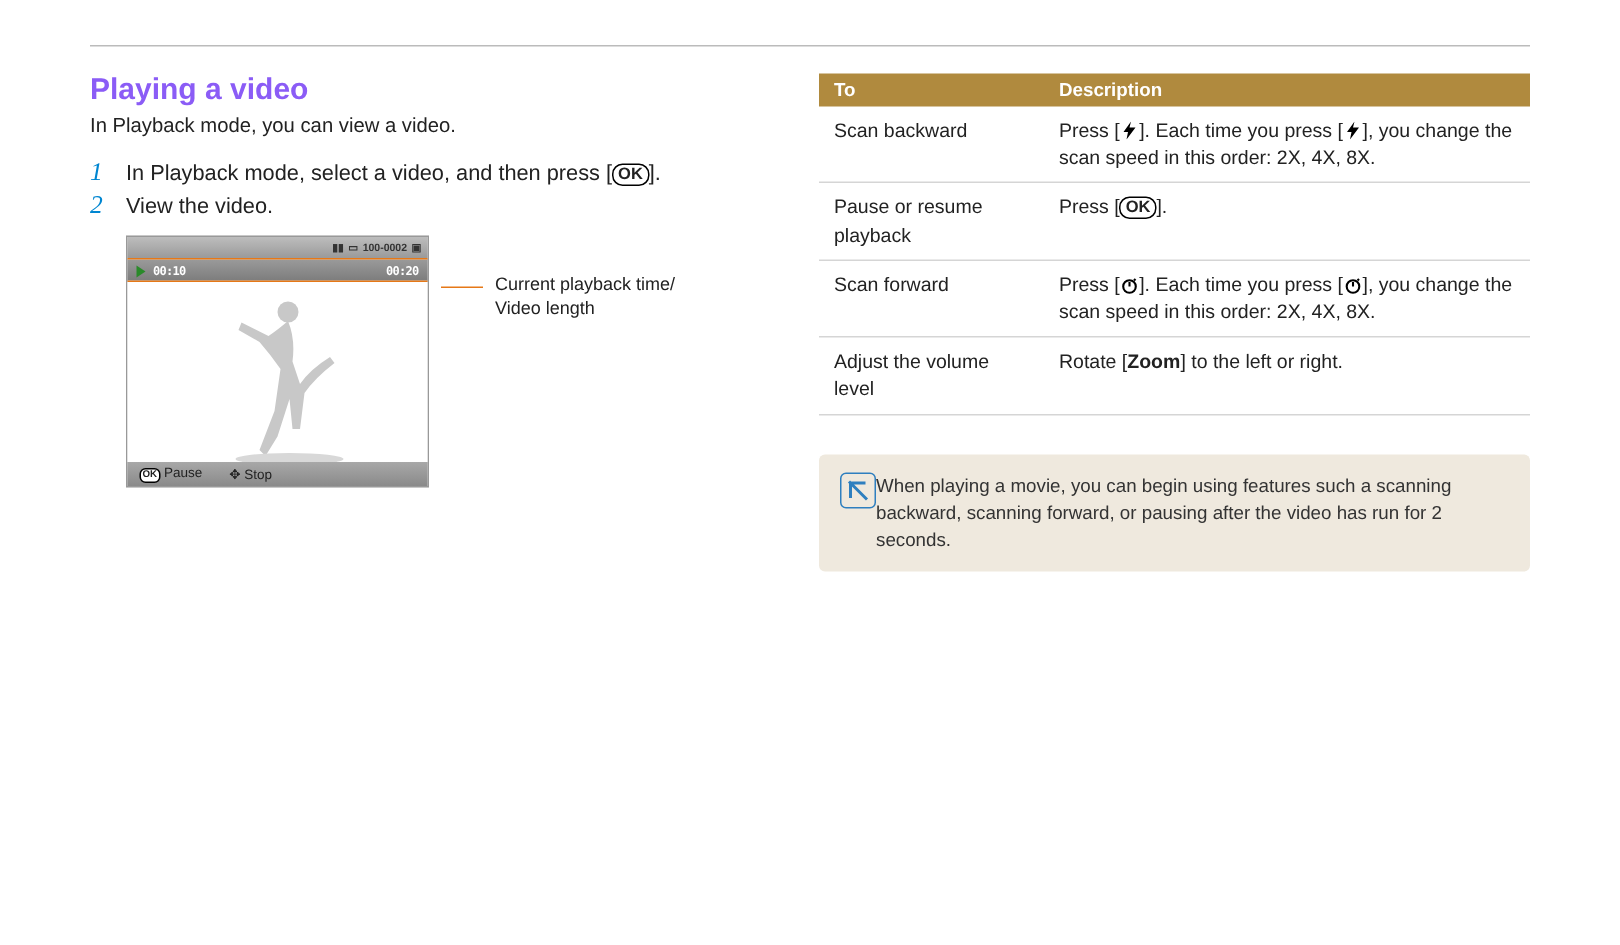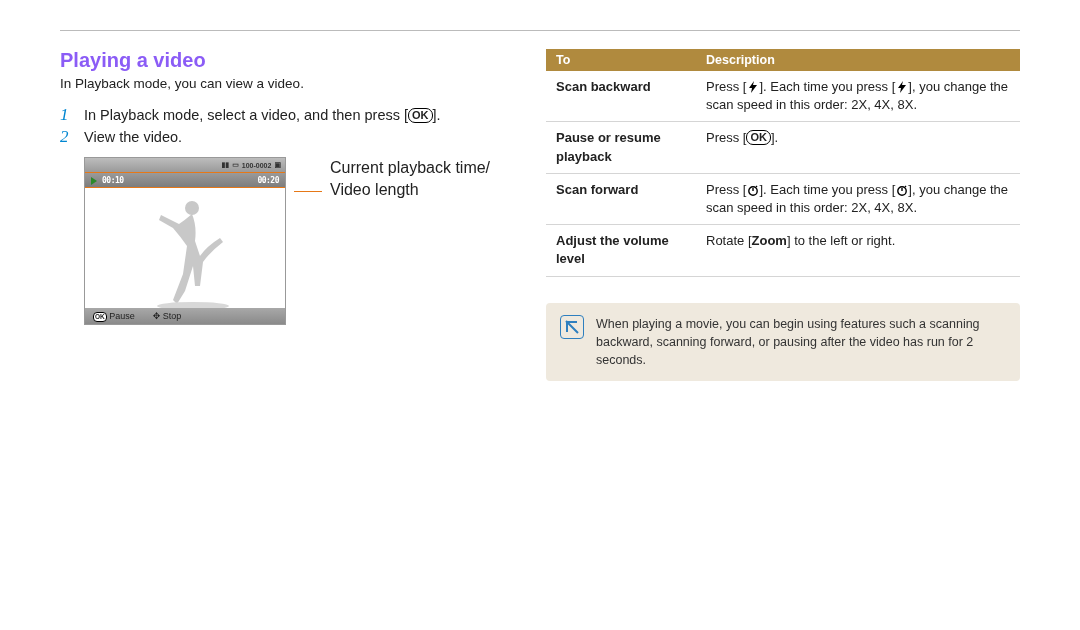--- a/index.html
+++ b/index.html
@@ -23,29 +23,29 @@
   .shot-topbar{height:14px;background:linear-gradient(#bdbdbd,#9a9a9a);display:flex;align-items:center;justify-content:flex-end;padding:0 4px;gap:3px}
   .shot-topbar span{font-size:7px;color:#333;font-weight:bold}
   .shot-timebar{height:14px;background:linear-gradient(#9a9a9a,#7d7d7d);border:1px solid #e67817;border-width:1px 0;display:flex;align-items:center;justify-content:space-between;padding:0 6px}
   .shot-timebar .t{font-size:8px;color:#fff;font-weight:bold;font-family:monospace;letter-spacing:-0.5px}
   .shot-timebar .play{width:0;height:0;border-left:6px solid #2a8a2a;border-top:4px solid transparent;border-bottom:4px solid transparent}
   .shot-body{height:120px;background:#fff;position:relative;overflow:hidden}
   .dancer{position:absolute;left:60px;top:8px;fill:#c8c8c8}
   .shot-bottombar{height:16px;background:linear-gradient(#a8a8a8,#8a8a8a);display:flex;align-items:center;gap:18px;padding:0 8px;font-size:9px;color:#222}
   .mini-ok{font-size:6.5px;font-weight:800;border:1px solid #000;border-radius:4px;padding:0 1px;line-height:8px;display:inline-block;background:#fff}
   .callout-line{width:28px;height:1px;background:#e67817;margin-top:34px}
-  .callout-text{font-size:16px;line-height:1.35}
+  .callout-text{font-size:12px;margin-top:24px;line-height:1.35}
   
   table.controls{border-collapse:collapse;width:100%;font-size:13px;margin-bottom:26px}
   table.controls th{background:#b08a3e;color:#fff;text-align:left;padding:4px 10px;font-weight:600;font-size:12.5px}
   table.controls th:first-child{width:130px}
   table.controls td{padding:7px 10px;border-bottom:1px solid #d5d5d5;vertical-align:top;line-height:1.4}
-  table.controls td.k{font-weight:700}
+  table.controls td.k{font-weight:400}
   
-  .note{display:flex;gap:12px;background:#efe9de;border-radius:4px;padding:12px 14px;font-size:12.5px;line-height:1.45;color:#333}
+  .note{display:flex;background:#efe9de;border-radius:4px;padding:12px 14px;font-size:12.5px;line-height:1.45;color:#333}
   .note-icon{flex:0 0 22px;width:22px;height:22px;border:1.8px solid #2e7fbf;border-radius:4px;color:#2e7fbf;display:flex;align-items:center;justify-content:center}
   .note-icon svg{stroke:#2e7fbf;fill:none;stroke-width:2}
   .footer{position:absolute;bottom:14px;left:0;right:0;text-align:center;font-size:12.5px;color:#333}
   .footer .pg{font-weight:700}
 </style>
 </head>
 <body>
 
 <div class="page">
 

